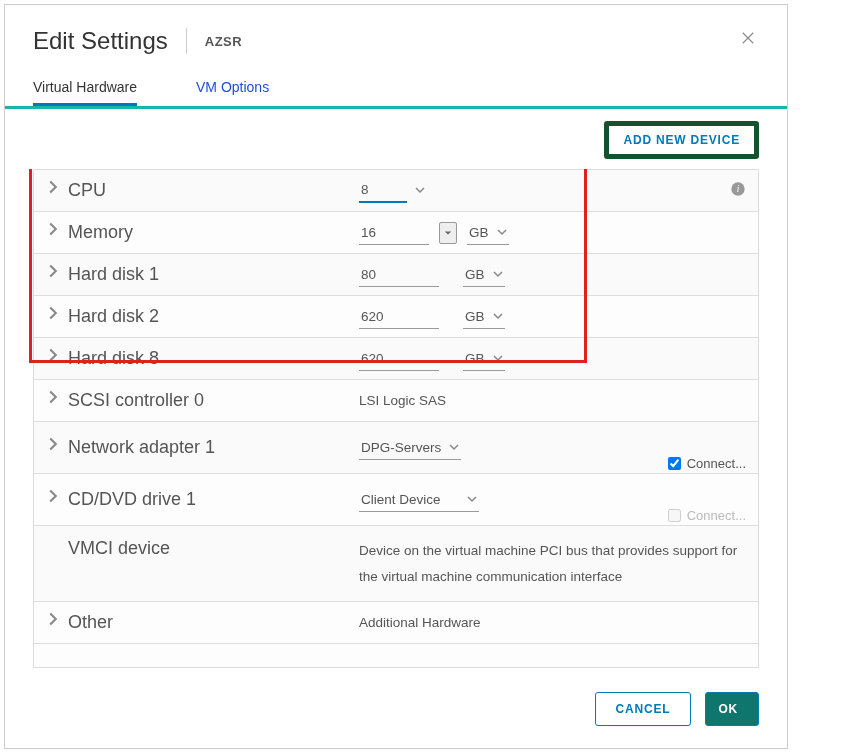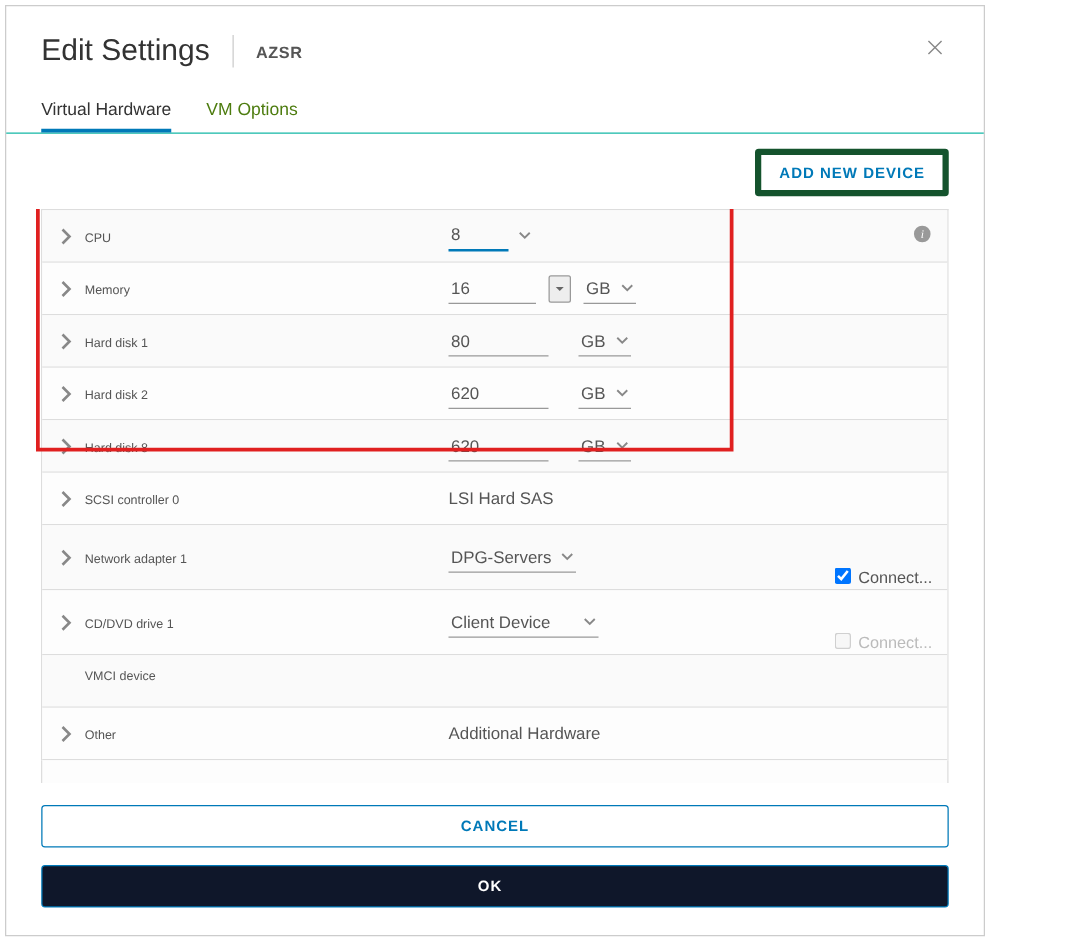--- a/index.html
+++ b/index.html
@@ -47,27 +47,28 @@
     top: 24px;
     width: 20px;
     height: 20px;
     cursor: pointer;
     color: #888;
   }
   .close-btn svg { width: 18px; height: 18px; }
   .tabs {
     display: flex;
     padding: 0 28px;
-    border-bottom: 1px solid #14b8a6;
+    border-bottom: 3px solid #14b8a6;
+    gap: 31px;
   }
   .tab {
     padding: 10px 0 8px 0;
     margin-right: 28px;
     font-size: 14px;
-    color: #4d7c0f;
+    color: #1d4ed8;
     cursor: pointer;
     border-bottom: 3px solid transparent;
   }
   .tab.active {
     color: #333;
     border-bottom-color: #0079b8;
   }
   .toolbar {
     display: flex;
     justify-content: flex-end;
@@ -108,23 +109,23 @@
     align-items: center;
     border-bottom: 1px solid #ddd;
     min-height: 42px;
     padding: 2px 0;
     background: #fdfdfd;
   }
   .row:nth-child(odd) { background: #fafafa; }
   .row-label {
     width: 325px;
     display: flex;
-    align-items: flex-end;
+    align-items: flex-start;
     padding-left: 12px;
-    font-size: 10px;
+    font-size: 18px;
     color: #555;
   }
   .expand-icon {
     width: 14px;
     color: #888;
     font-size: 13px;
     margin-right: 8px;
     display: inline-flex;
   }
   .row-value {
@@ -183,21 +184,21 @@
     cursor: pointer;
     font-size: 13.5px;
   }
   .info-icon {
     margin-left: auto;
     color: #999;
   }
   .info-icon svg { width: 16px; height: 16px; }
   .connect-cell {
     display: flex;
-    align-items: flex-start;
+    align-items: center;
     margin-left: auto;
     font-size: 13px;
     color: #555;
     margin-top: 32px;
   }
   .connect-cell.disabled { color: #bbb; }
   .connect-cell input { margin-right: 6px; }
   .desc-text {
     font-size: 13.5px;
     color: #555;
@@ -211,37 +212,36 @@
     border: 1px solid #ddd;
     border-top: none;
     background: #fdfdfd;
   }
   .footer {
     display: flex;
     justify-content: flex-end;
     padding: 18px 28px 22px 28px;
     gap: 14px;
     margin-top: auto;
-    flex-direction: column;
   }
   .btn {
     font-size: 12px;
     font-weight: 600;
     letter-spacing: 0.8px;
     padding: 9px 20px;
     border-radius: 3px;
     cursor: pointer;
   }
   .btn-cancel {
     background: #fff;
     border: 1px solid #0079b8;
     color: #0079b8;
   }
   .btn-ok {
-    background: #0f172a;
+    background: #0f766e;
     border: 1px solid #0079b8;
     color: #fff;
     padding-left: 12px;
   }
 </style>
 </head>
 <body>
 
 <div class="dialog">
 
@@ -382,21 +382,21 @@
         <div class="row">
           <div class="row-label">
             <span class="expand-icon">
                 <svg viewBox="0 0 10 10" fill="none" stroke="currentColor" stroke-width="1.5">
                   <path d="M3 1l4 4-4 4"></path>
                 </svg>
               </span>
             <span>SCSI controller 0</span>
           </div>
           <div class="row-value">
-            <span>LSI Hard SAS</span>
+            <span>LSI Logic SAS</span>
           </div>
         </div>
 
         <div class="row">
           <div class="row-label">
             <span class="expand-icon">
                 <svg viewBox="0 0 10 10" fill="none" stroke="currentColor" stroke-width="1.5">
                   <path d="M3 1l4 4-4 4"></path>
                 </svg>
               </span>
@@ -438,20 +438,23 @@
             </label>
           </div>
         </div>
 
 
         <div class="row tall">
           <div class="row-label">
             <span class="expand-icon"></span>
             <span>VMCI device</span>
           </div>
+          <div class="row-value">
+            <span class="desc-text">Device on the virtual machine PCI bus that provides support for the virtual machine communication interface</span>
+          </div>
         </div>
 
         <div class="row">
           <div class="row-label">
             <span class="expand-icon">
                 <svg viewBox="0 0 10 10" fill="none" stroke="currentColor" stroke-width="1.5">
                   <path d="M3 1l4 4-4 4"></path>
                 </svg>
               </span>
             <span>Other</span>

